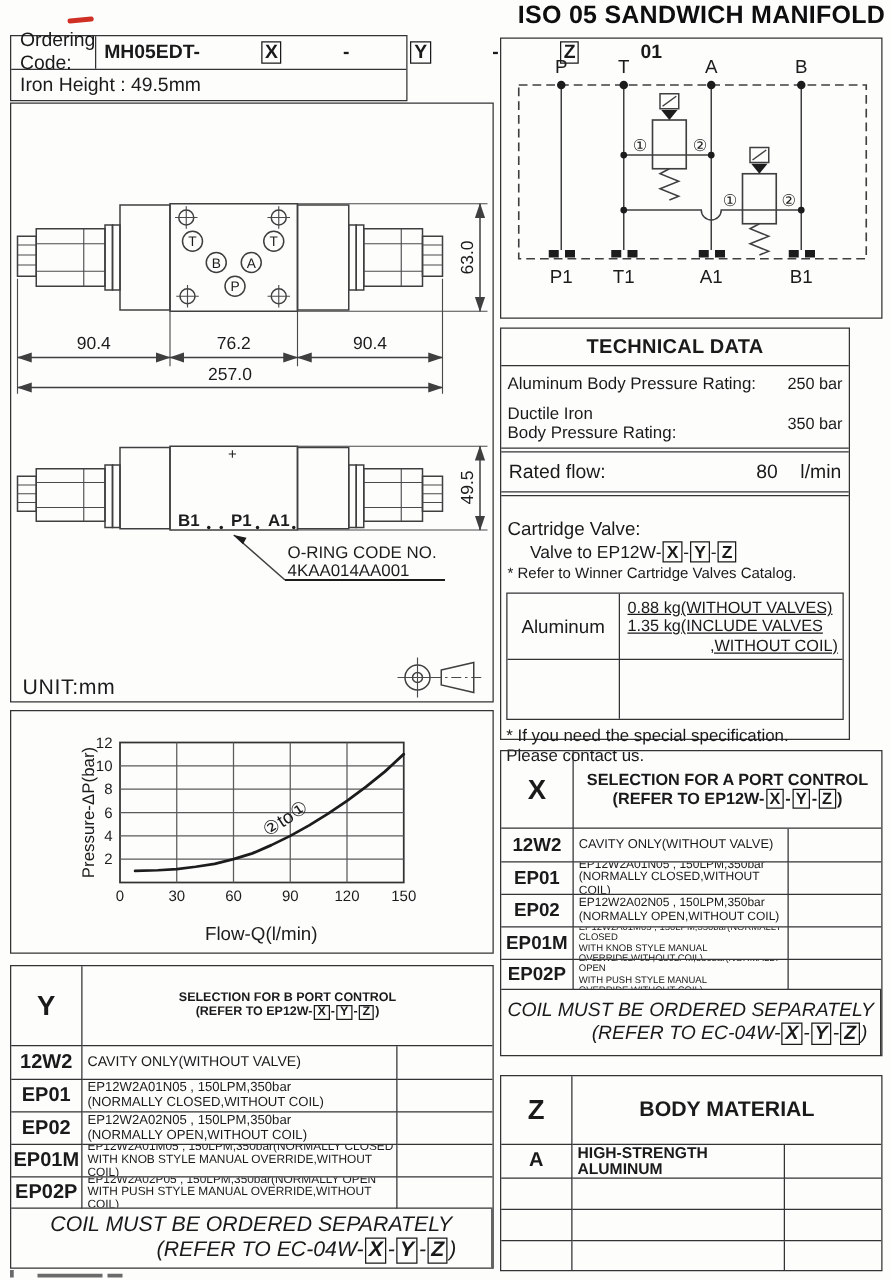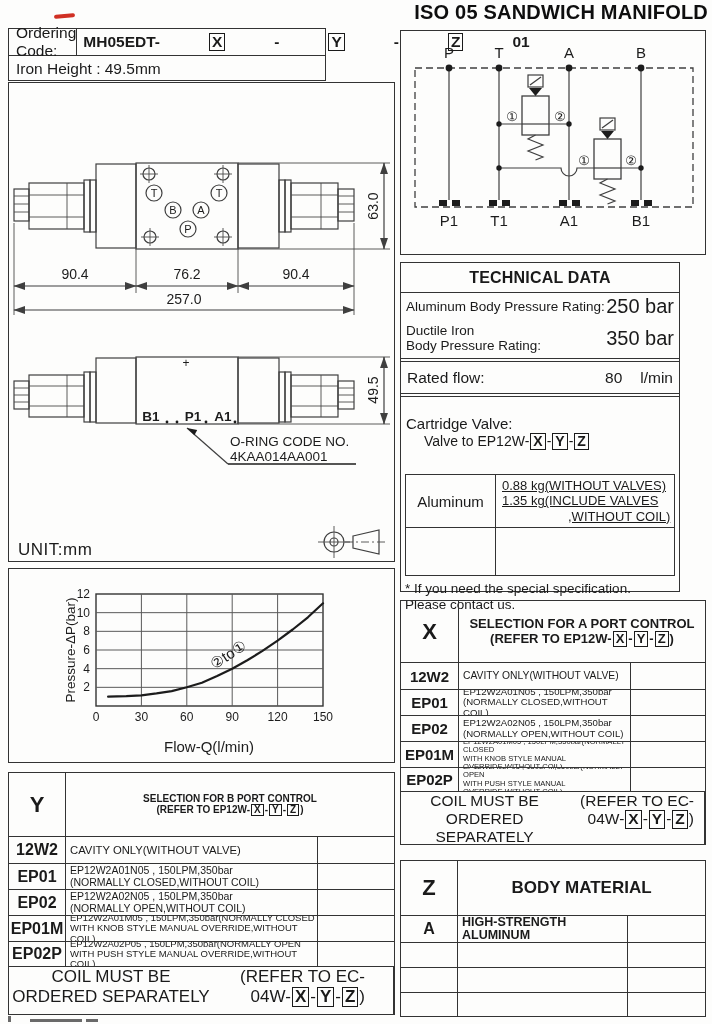--- a/index.html
+++ b/index.html
@@ -31,21 +31,21 @@
   .ord-row2{height:25px;display:flex;align-items:center;padding-left:7px;font-size:15.5px;}
   .bx{display:inline-block;border:1.5px solid #1a1a1a;padding:0 2px;margin:0 1px;
     font-weight:bold;line-height:1.08;}
 
   
   .tech{left:400px;top:262px;width:280px;height:330px;border:1.7px solid #333;font-size:13.5px;}
   .t-title{height:29px;border-bottom:1.4px solid #333;display:flex;align-items:center;
     justify-content:center;font-weight:bold;font-size:16px;letter-spacing:0.2px;}
   .t-r1{height:26px;display:flex;align-items:center;padding:0 5px;}
   .t-r2{height:38px;display:flex;align-items:center;padding:0 5px;}
-  .t-val{margin-left:auto;font-size:20px;}
+  .t-val{margin-left:auto;font-size:13px;}
   .dsep{height:2px;border-top:1.1px solid #333;border-bottom:1.1px solid #333;margin:1px 0 2px 0;}
   .t-r3{height:28px;display:flex;align-items:center;padding:0 6px;font-size:15.5px;}
   .t-cart{height:57px;padding:2px 5px 0 5px;margin-top:16px;}
   .t-cart .c1{font-size:15px;}
   .t-cart .c2{font-size:14px;padding-left:18px;margin-top:1px;}
   .t-cart .c3{font-size:12px;margin-top:1px;}
   .t-weight{margin:2px 4px 0 4px;height:100px;border:1.3px solid #333;display:grid;
     grid-template-columns:90px 1fr;grid-template-rows:53px 1fr;}
   .tw-cell{border-right:1.1px solid #333;border-bottom:1.1px solid #333;box-sizing:border-box;}
   .tw-mat{display:flex;align-items:center;justify-content:center;font-size:15px;}
@@ -58,22 +58,22 @@
   
   .sel{position:absolute;border:1.7px solid #333;display:grid;box-sizing:border-box;}
   .sc{border-right:1.1px solid #333;border-bottom:1.1px solid #333;box-sizing:border-box;
     display:flex;flex-direction:column;justify-content:center;overflow:hidden;}
   .sc.last{border-right:none;}
   .sc.bot{border-bottom:none;}
   .key{align-items:center;font-weight:bold;font-size:22px;}
   .hdr{align-items:center;text-align:center;font-weight:bold;}
   .code{align-items:center;font-weight:bold;}
   .desc{padding-left:4px;line-height:1.08;}
-  .coil{grid-column:1/4;display:flex;flex-direction:row;justify-content:center;
-    border-bottom:none;box-sizing:border-box;}
+  .coil{grid-column:1/4;display:flex;flex-direction:column;justify-content:center;
+    border-bottom:none;box-sizing:border-box;font-style:italic;}
   .coil .l1{text-align:center;}
   .coil .l2{text-align:right;}
 
   .xt{left:400px;top:600px;width:306px;height:245px;
     grid-template-columns:58px 1fr 74px;
     grid-template-rows:62px 27px 26px 26px 26px 24px 1fr;}
   .xt .hdr{font-size:13px;}
   .xt .code{font-size:15px;}
   .xt .d1{font-size:10.3px;}
   .xt .d2{font-size:9.6px;}
@@ -393,20 +393,21 @@
   <div class="dsep"></div>
   <div class="t-r3">
     <span>Rated flow:</span>
     <span style="margin-left:auto">80</span>
     <span style="margin-left:18px">l/min</span>
   </div>
   <div class="dsep"></div>
   <div class="t-cart">
     <div class="c1">Cartridge Valve:</div>
     <div class="c2"><span>Valve to EP12W-</span><span class="bx">X</span><span>-</span><span class="bx">Y</span><span>-</span><span class="bx">Z</span></div>
+    <div class="c3">* Refer to Winner Cartridge Valves Catalog.</div>
   </div>
   <div class="t-weight">
     <div class="tw-cell tw-mat">Aluminum</div>
     <div class="tw-cell tw-vals no-r">
       <div>0.88  kg(WITHOUT VALVES)</div>
       <div>1.35  kg(INCLUDE VALVES</div>
       <div class="tw-l3">,WITHOUT COIL)</div>
     </div>
     <div class="tw-cell no-b"></div>
     <div class="tw-cell no-b no-r"></div>

